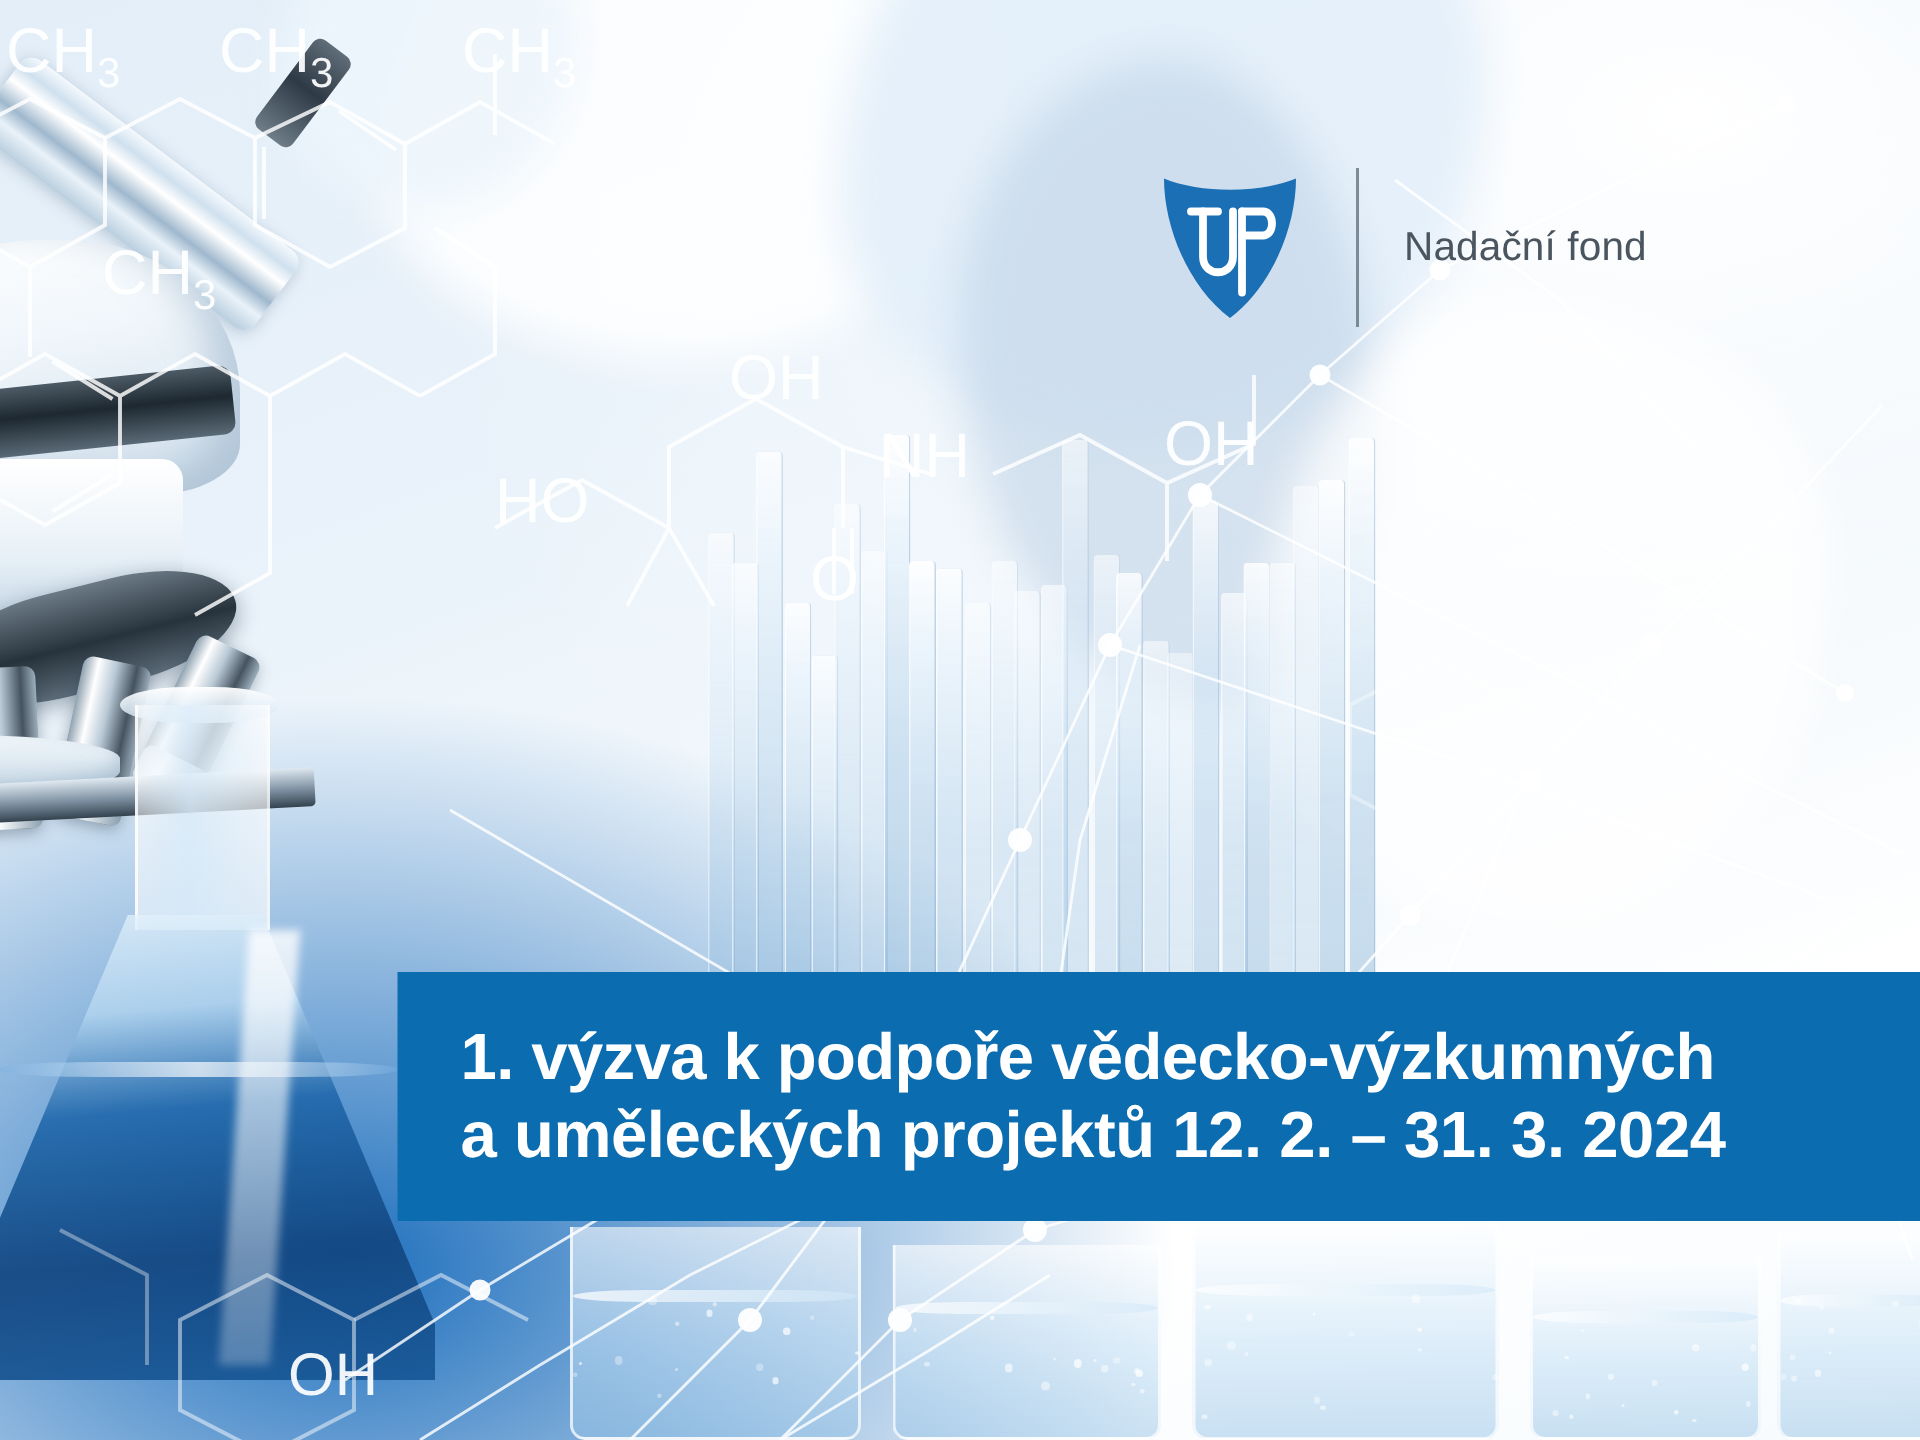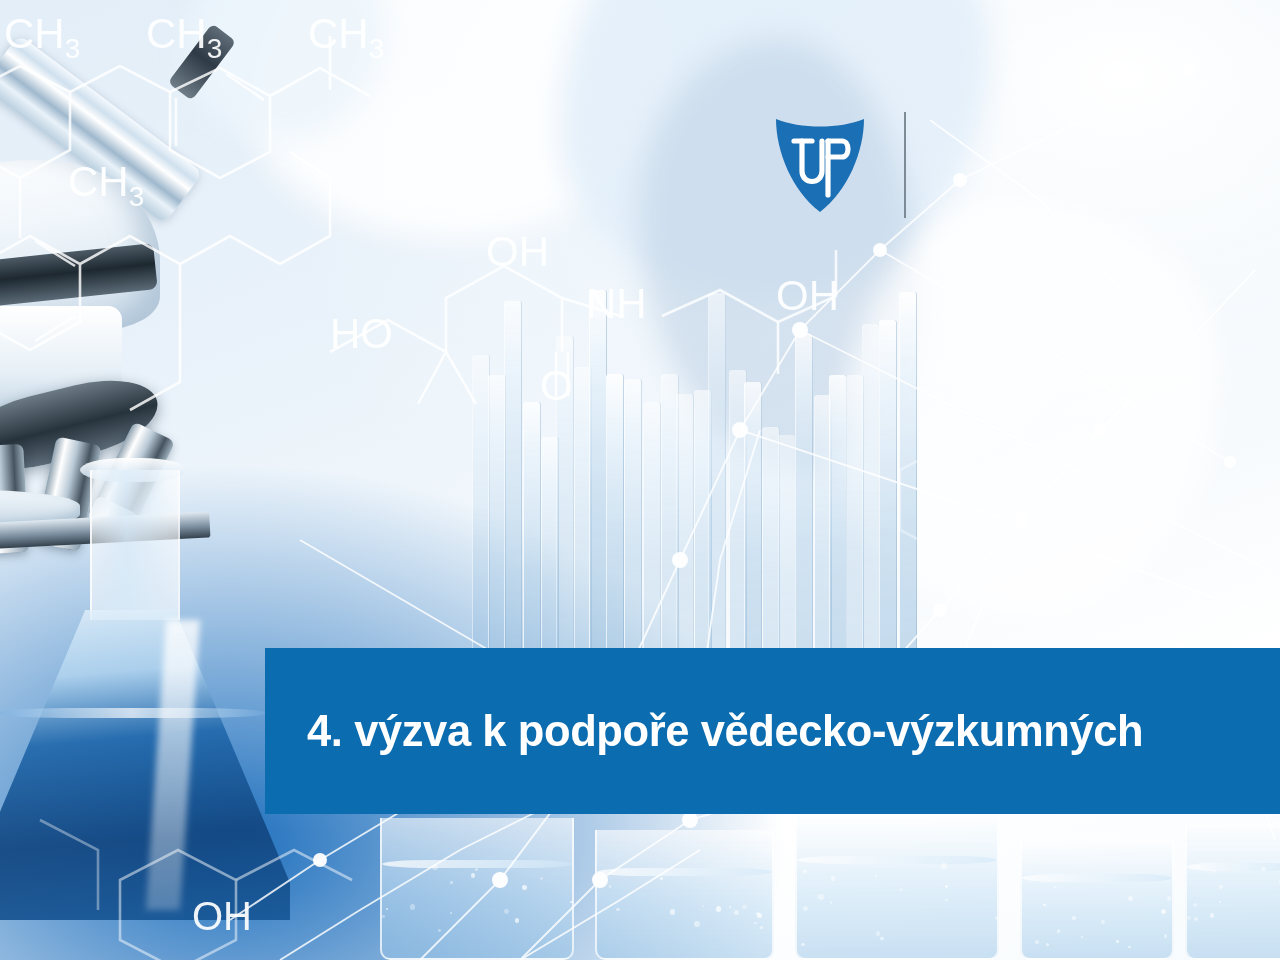--- a/index.html
+++ b/index.html
@@ -462,20 +462,22 @@
         <g fill="none" stroke="#ffffff" stroke-width="5.2" stroke-linecap="round">
           <path d="M30 26 L 30 56 C 30 70, 50 70, 50 56 L 50 26"></path>
           <path d="M56 26 L 56 80"></path>
           <path d="M56 26 L 70 26 C 78 26, 78 42, 70 42 L 56 42"></path>
           <path d="M22 26 L 40 26"></path>
         </g>
       </svg>
     </span>
     <span class="rule"></span>
     <span class="lines">
+      <div>Nadační fond</div>
     </span>
   </div>
 
   <div class="banner">
-    <div class="ln ln1">4. výzva k podpoře vědecko-výzkumných</div>
+    <div class="ln ln1">1. výzva k podpoře vědecko-výzkumných</div>
+    <div class="ln ln2">a uměleckých projektů 12. 2. – 31. 3. 2024</div>
   </div>
 
 </div>
 
 </body></html>

